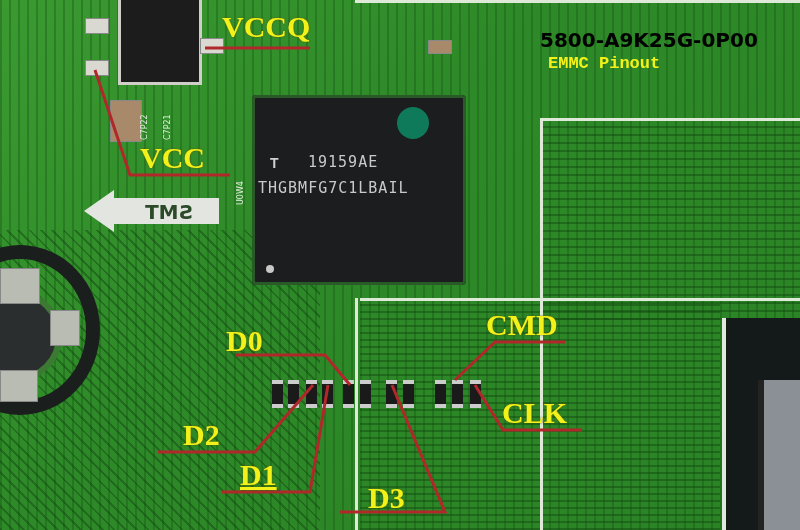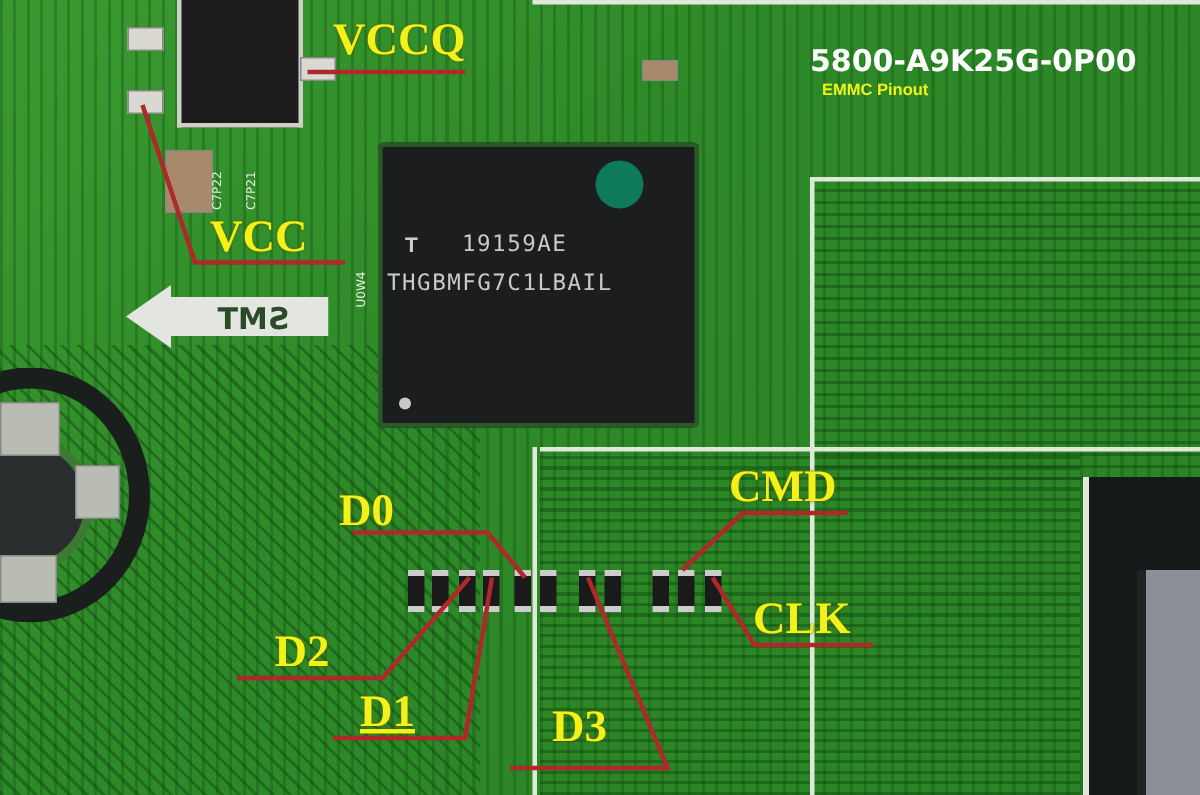--- a/index.html
+++ b/index.html
@@ -25,22 +25,22 @@
   .pad{position:absolute;background:#d9d9d2;border:1px solid #888;}
   .smt-arrow{position:absolute;left:84px;top:190px;width:135px;height:42px;}
   .mount-ring{position:absolute;left:-60px;top:245px;width:160px;height:170px;border-radius:50%;border:14px solid #1a1f1d;border-left-color:transparent;box-sizing:border-box;}
   .mount-hole{position:absolute;left:-30px;top:290px;width:80px;height:80px;border-radius:50%;background:#2a2e2e;border:6px solid #3c7a34;}
   .tab{position:absolute;background:#b9bcb3;border:1px solid #888;}
   .connector{position:absolute;left:722px;top:318px;width:90px;height:220px;background:#14191a;border-left:4px solid #e0e8dc;}
   .connector-inner{position:absolute;left:758px;top:380px;width:60px;height:160px;background:#8a9096;border-left:6px solid #222;}
   .resistor{position:absolute;width:11px;height:20px;background:#1a1a1a;border-top:4px solid #ccc;border-bottom:4px solid #ccc;}
   .silk-text{position:absolute;color:#e8eee4;font-size:8px;font-family:"DejaVu Sans",sans-serif;transform:rotate(-90deg);transform-origin:left top;white-space:nowrap;}
   .label{position:absolute;color:#f2f21a;font-family:"Liberation Serif",serif;font-weight:bold;font-size:30px;line-height:1;text-shadow:0 0 2px #5a5a00;}
-  .title{position:absolute;left:540px;top:28px;color:#ffffff;font-family:"DejaVu Sans",sans-serif;font-weight:bold;font-size:20px;}
-  .subtitle{position:absolute;left:548px;top:54px;color:#f2f21a;font-family:Liberation Sans, sans-serif;font-weight:bold;font-size:11px;}
+  .title{position:absolute;left:540px;top:28px;color:#000000;font-family:"DejaVu Sans",sans-serif;font-weight:bold;font-size:20px;}
+  .subtitle{position:absolute;left:548px;top:54px;color:#f2f21a;font-family:Liberation Mono, monospace;font-weight:bold;font-size:17px;}
   svg.lines{position:absolute;left:0;top:0;width:800px;height:530px;pointer-events:none;}
 </style>
 </head>
 <body>
 
 <div class="board">
   <div class="traces-diag"></div>
   <div class="traces-right"></div>
   <div class="traces-bottom"></div>
 
@@ -107,18 +107,18 @@
     <polyline points="565,342 495,342 455,380"></polyline>
     <polyline points="582,430 503,430 475,385"></polyline>
   </g>
 </svg>
 
 <div class="label" style="left:222px;top:12px;text-align:right;">VCCQ</div>
 <div class="label" style="left:140px;top:143px;">VCC</div>
 <div class="label" style="left:226px;top:326px;">D0</div>
 <div class="label" style="left:183px;top:420px;">D2</div>
 <div class="label" style="left:240px;top:460px;text-decoration:underline;">D1</div>
-<div class="label" style="left:368px;top:470px;">D3</div>
+<div class="label" style="left:368px;top:483px;">D3</div>
 <div class="label" style="left:486px;top:310px;">CMD</div>
 <div class="label" style="left:502px;top:398px;">CLK</div>
 
 <div class="title">5800-A9K25G-0P00</div>
 <div class="subtitle">EMMC Pinout</div>
 
 </body></html>

